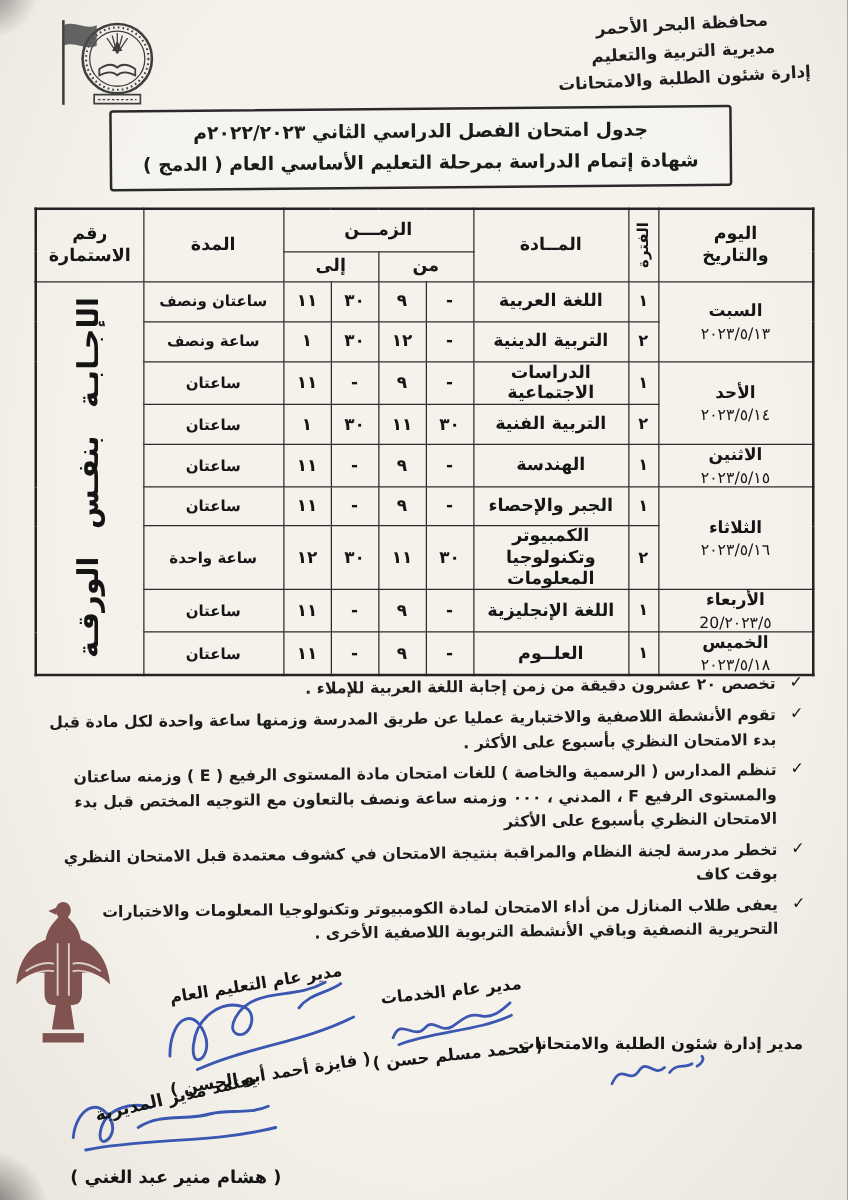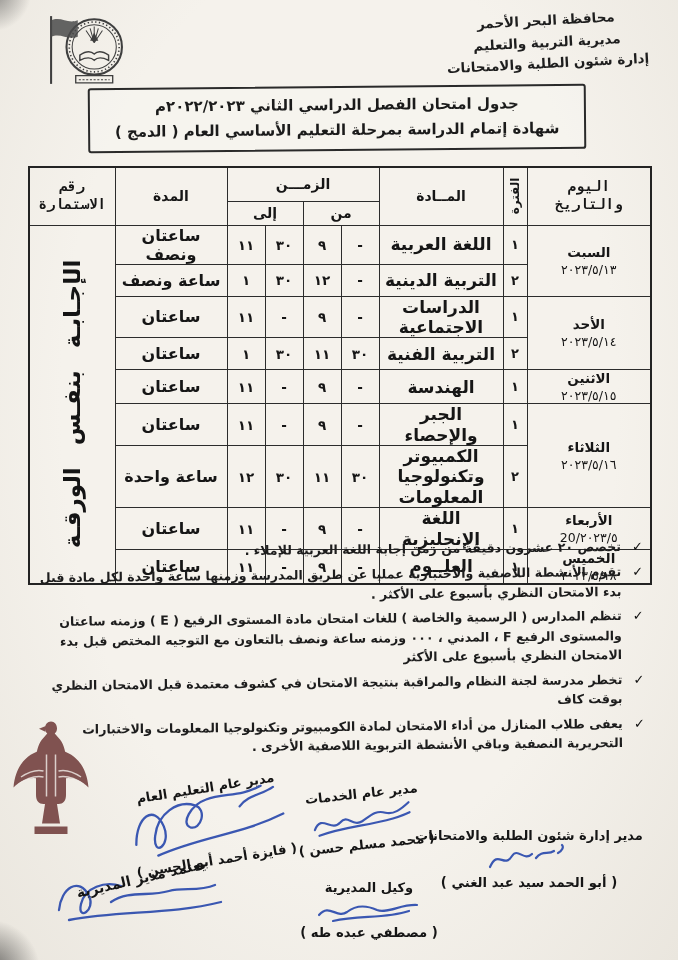--- a/index.html
+++ b/index.html
@@ -24,26 +24,26 @@
     border:2px solid #2a2a2a;border-radius:3px;text-align:center;font-weight:bold;
     font-size:15px;line-height:1.65;padding-top:5px;transform:rotate(-0.5deg);
     background:rgba(255,255,255,0.15);}
 
   
   table.sched{position:absolute;top:166px;left:28px;width:622px;border-collapse:collapse;
     table-layout:fixed;border:2.5px solid #232323;}
   .sched th,.sched td{border:1.6px solid #2c2c2c;padding:0 2px;text-align:center;
     vertical-align:middle;color:#161616;}
   .sched thead th{font-weight:bold;font-size:14px;}
-  .pre{white-space:pre-line;line-height:1.3;font-family:Liberation Mono, monospace;}
+  .pre{white-space:pre-line;line-height:1.3;}
   .dn{font-size:13.5px;font-weight:bold;}
   .dd{font-size:12.5px;font-weight:normal;margin-top:2px;}
-  td.subj{font-size:17px;font-weight:bold;line-height:1.2;}
+  td.subj{font-size:14px;font-weight:bold;line-height:1.2;}
   td.num{font-size:13.5px;font-weight:bold;margin-left:12px;}
-  td.dur{font-size:16px;font-weight:bold;margin-left:45px;}
+  td.dur{font-size:12px;font-weight:bold;margin-left:45px;}
   td.per{font-size:13px;font-weight:bold;}
   th.period-h{position:relative;}
   .vrot{position:absolute;top:50%;left:50%;transform:translate(-50%,-50%) rotate(-90deg);
     white-space:nowrap;font-size:12px;font-weight:bold;}
   td.anscol{position:relative;padding:0;}
   .ans{position:absolute;top:50%;left:50%;transform:translate(-50%,-50%) rotate(-90deg);
     white-space:nowrap;font-size:23px;font-weight:bold;word-spacing:14px;
     letter-spacing:.5px;color:#141414;}
 
   
@@ -280,47 +280,40 @@
     <g stroke="#f1eee8" stroke-width="1" fill="none" opacity="0.8">
       <path d="M10,40 C16,36 21,35 25,36 M8,45 C15,40 20,39 25,40 M50,40 C44,36 39,35 35,36 M52,45 C45,40 40,39 35,40 M27,25 l0,28 M33,25 l0,28"></path>
     </g>
   </svg>
 
   <div class="sig sig-affairs">
     <div class="sig-title">مدير إدارة شئون الطلبة والامتحانات</div>
     <svg class="scr" width="90" height="32" viewBox="0 0 90 32">
       <path d="M6,24 C14,6 20,26 28,13 C34,4 40,19 48,11 M52,15 c6,-8 12,-3 18,-7 m4,2 c4,-2 6,-6 4,-8" stroke="#2a4aad" stroke-width="2.2" fill="none" stroke-linecap="round" opacity="0.92"></path>
     </svg>
-    <div class="sig-name">( أبو الحمد سيد عبد الغني )</div>
   </div>
 
   <div class="sig sig-services">
     <div class="sig-title">مدير عام الخدمات</div>
     <svg class="scr" width="112" height="36" viewBox="0 0 112 36">
       <path d="M6,24 c8,-16 16,4 26,-5 c8,-8 12,6 22,1 c8,-4 14,-10 24,-6 c8,3 16,-2 24,-8 M10,30 c30,-8 64,-4 92,-14" stroke="#2a4aad" stroke-width="2.2" fill="none" stroke-linecap="round" opacity="0.92"></path>
     </svg>
     <div class="sig-name">( محمد مسلم حسن )</div>
   </div>
 
   <div class="sig sig-education">
     <div class="sig-title">مدير عام التعليم العام</div>
     <svg class="scr" width="182" height="72" viewBox="0 0 182 72">
       <path d="M14,52 c4,-28 24,-38 30,-14 c5,20 -16,30 -10,8 c6,-22 28,-32 44,-24 c12,6 2,26 -8,21 c-9,-5 4,-22 20,-25 c18,-4 34,3 56,-5 M34,66 c44,-12 86,-8 130,-22 M122,30 c10,-10 24,-8 36,-14" stroke="#2a4aad" stroke-width="2.3" fill="none" stroke-linecap="round" opacity="0.92"></path>
     </svg>
     <div class="sig-name">( فايزة أحمد أبو الحسن )</div>
   </div>
 
-  <div class="sig sig-deputy">
-    <div class="sig-title">وكيل المديرية</div>
-    <svg class="scr" width="112" height="30" viewBox="0 0 112 30">
-      <path d="M6,20 c10,-12 18,4 28,-3 c9,-7 19,-7 30,-2 c10,4 24,-6 40,-5 M20,26 c26,-6 52,-2 76,-10" stroke="#2a4aad" stroke-width="2.2" fill="none" stroke-linecap="round" opacity="0.92"></path>
-    </svg>
-    <div class="sig-name">( مصطفي عبده طه )</div>
-  </div>
 
   <div class="sig sig-director">
     <div class="sig-title">يعتمد مدير المديرية</div>
     <svg class="scr" width="192" height="58" viewBox="0 0 192 58">
       <path d="M14,38 c2,-22 20,-34 30,-14 c7,14 -12,26 -8,8 c4,-17 24,-23 40,-18 M66,30 c18,-12 38,-5 58,-11 c14,-4 30,1 46,-6 M24,48 c50,-10 100,-5 152,-18" stroke="#2a4aad" stroke-width="2.3" fill="none" stroke-linecap="round" opacity="0.92"></path>
     </svg>
+    <div class="sig-name">( هشام منير عبد الغني )</div>
   </div>
 
 </div>
 
 </body></html>

